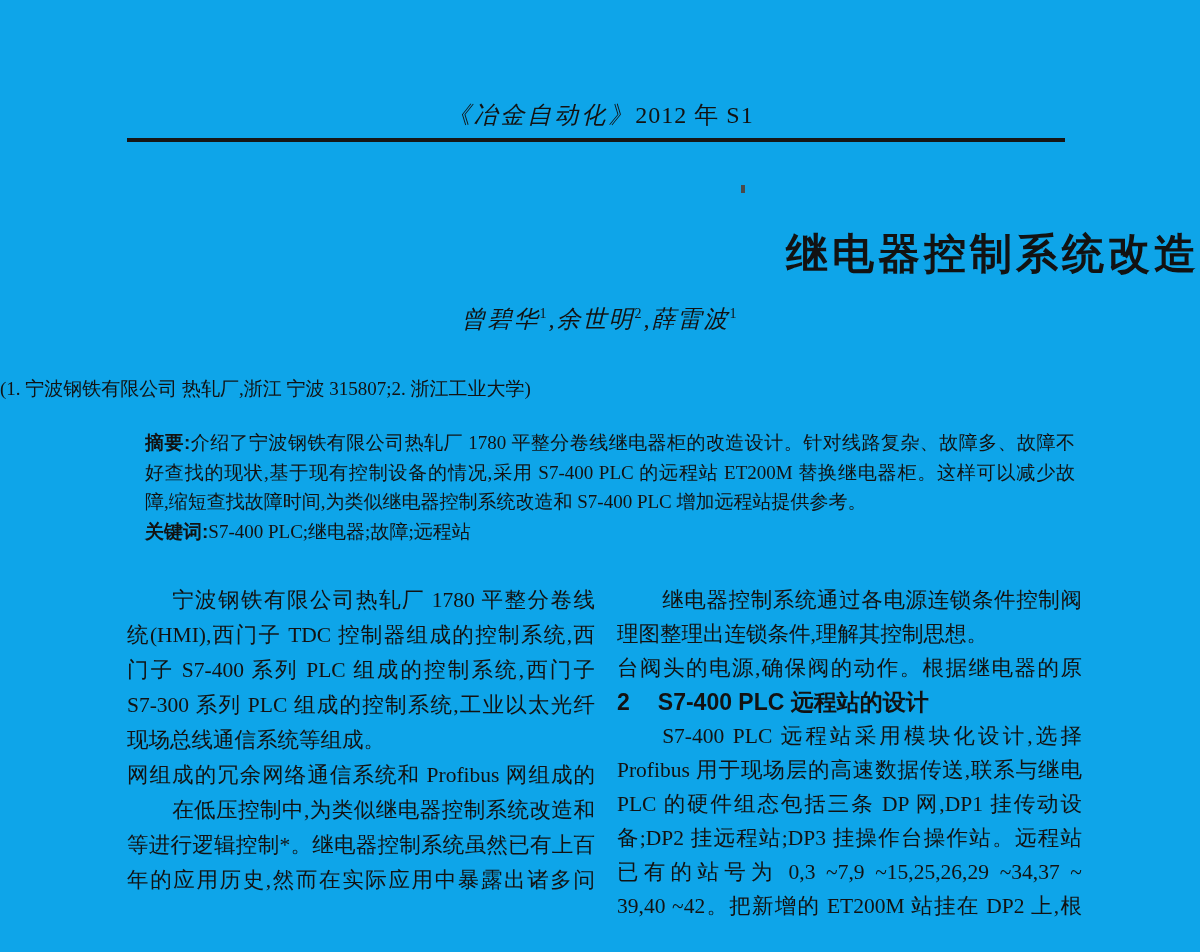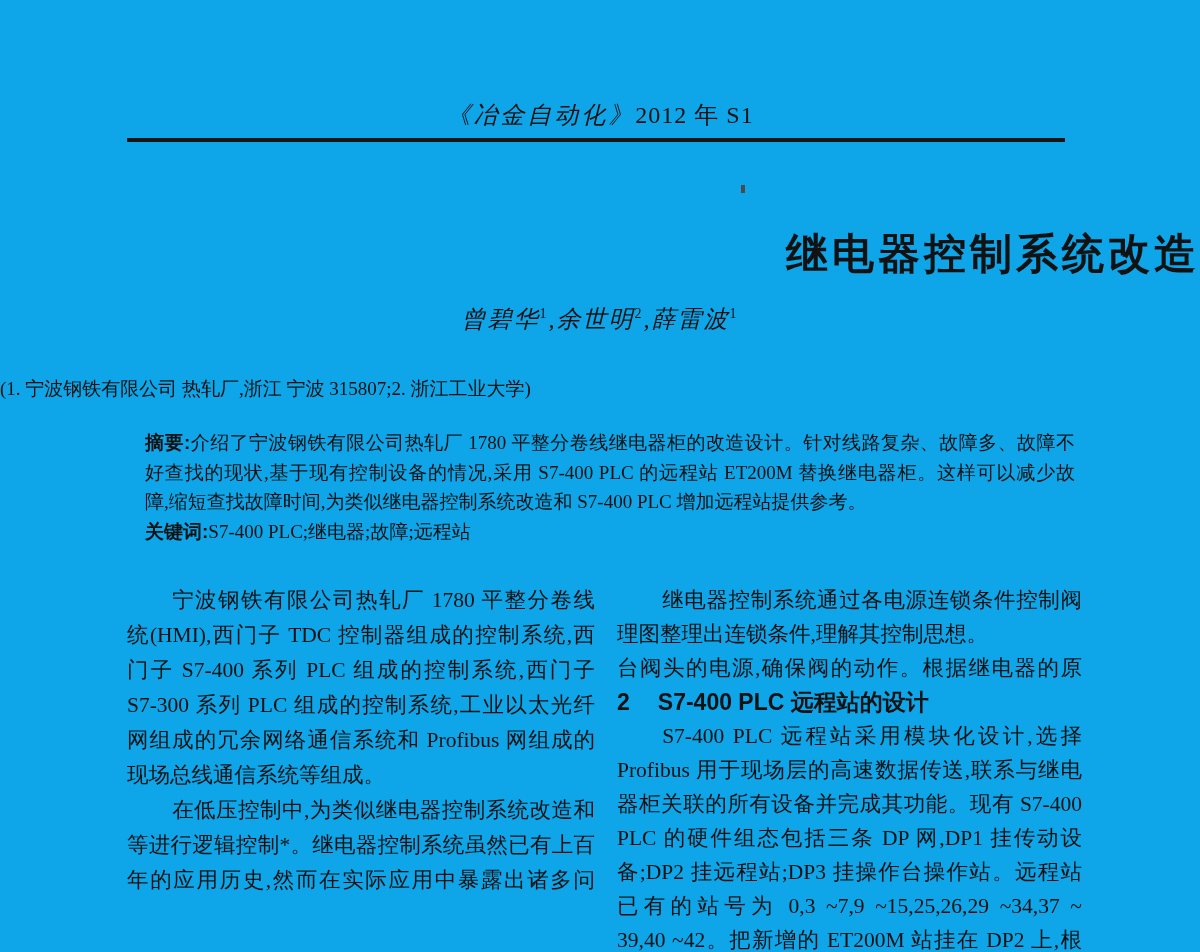--- a/index.html
+++ b/index.html
@@ -103,36 +103,35 @@
     <div class="abs-line fill">好查找的现状,基于现有控制设备的情况,采用 S7-400 PLC 的远程站 ET200M 替换继电器柜。这样可以减少故</div>
     <div class="abs-line">障,缩短查找故障时间,为类似继电器控制系统改造和 S7-400 PLC 增加远程站提供参考。</div>
     <div class="abs-line"><span class="b">关键词:</span><span>S7-400 PLC;继电器;故障;远程站</span></div>
   </div>
 
   <div class="col col-left">
     <div class="body-line indent">宁波钢铁有限公司热轧厂 1780 平整分卷线</div>
     <div class="body-line">统(HMI),西门子 TDC 控制器组成的控制系统,西</div>
     <div class="body-line">门子 S7-400 系列 PLC 组成的控制系统,西门子</div>
     <div class="body-line">S7-300 系列 PLC 组成的控制系统,工业以太光纤</div>
+    <div class="body-line end">现场总线通信系统等组成。</div>
     <div class="body-line">网组成的冗余网络通信系统和 Profibus 网组成的</div>
-    <div class="body-line end">现场总线通信系统等组成。</div>
     <div class="body-line indent">在低压控制中,为类似继电器控制系统改造和</div>
     <div class="body-line">等进行逻辑控制*。继电器控制系统虽然已有上百</div>
     <div class="body-line">年的应用历史,然而在实际应用中暴露出诸多问</div>
   </div>
 
   <div class="col col-right">
     <div class="body-line indent">继电器控制系统通过各电源连锁条件控制阀</div>
     <div class="body-line end">理图整理出连锁条件,理解其控制思想。</div>
     <div class="body-line">台阀头的电源,确保阀的动作。根据继电器的原</div>
     <div class="sec-heading">
       <span class="h-num">2</span><span>S7-400 PLC 远程站的设计</span>
     </div>
     <div class="body-line indent">S7-400 PLC 远程站采用模块化设计,选择</div>
     <div class="body-line">Profibus 用于现场层的高速数据传送,联系与继电</div>
-    <div class="body-line">器柜关联的所有设备并完成其功能。现有 S7-400</div>
     <div class="body-line">PLC 的硬件组态包括三条 DP 网,DP1 挂传动设</div>
     <div class="body-line">备;DP2 挂远程站;DP3 挂操作台操作站。远程站</div>
     <div class="body-line">已有的站号为 0,3 ~7,9 ~15,25,26,29 ~34,37 ~</div>
     <div class="body-line">39,40 ~42。把新增的 ET200M 站挂在 DP2 上,根</div>
   </div>
 
 </div>
 
 </body></html>

